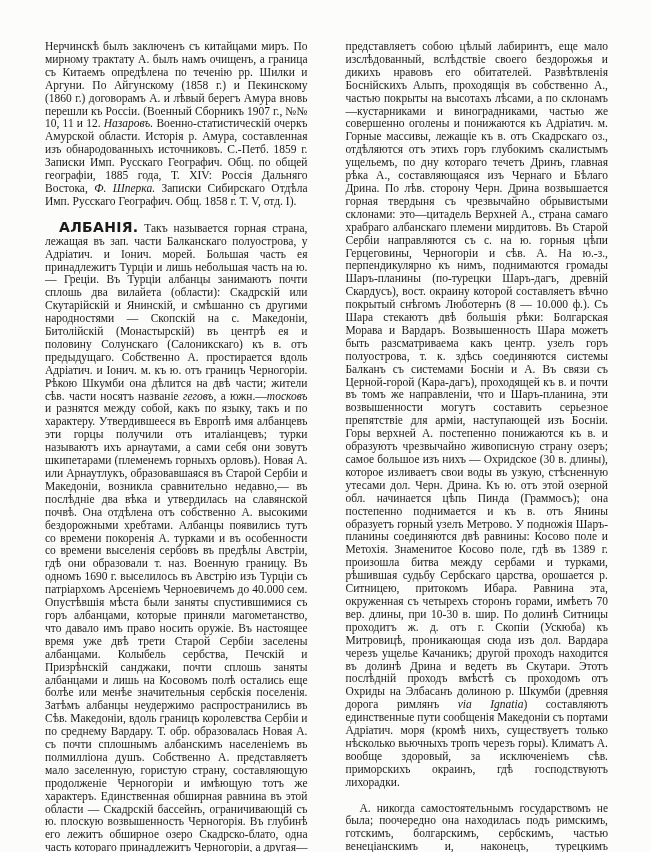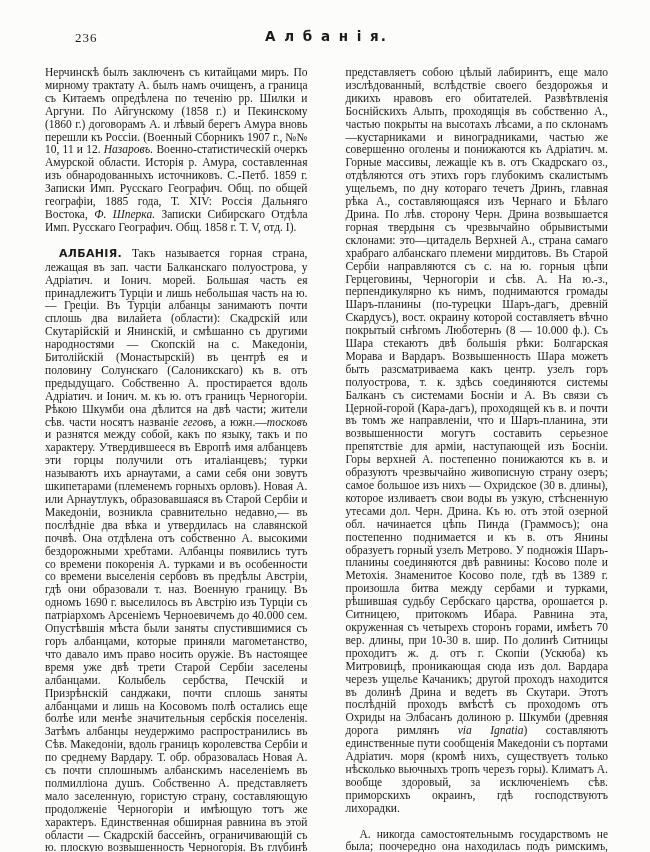--- a/index.html
+++ b/index.html
@@ -55,32 +55,28 @@
   }
   .col p {
     margin: 12px;
   }
   .col p.indent { text-indent: 14px; }
   .col p.space-before { margin-top: 13px; }
   .run-italic { font-style: italic; }
   .run-bold {
     font-weight: 700;
     font-family: "DejaVu Sans", sans-serif;
-    font-size: 11px;
+    font-size: 14px;
     letter-spacing: 0.3px;
   }
 </style>
 </head>
 <body>
 
 <div class="page">
-  <div class="header">
-    <span class="pagenum">236</span>
-    <span class="runhead">А л б а н і я.</span>
-  </div>
   <div class="columns">
     <div class="col">
         <p><span class="run-normal">Нерчинскѣ былъ заключенъ съ китайцами миръ. По мирному трактату А. былъ намъ очищенъ, а граница съ Китаемъ опредѣлена по теченію рр. Шилки и Аргуни. По Айгунскому (1858 г.) и Пекинскому (1860 г.) договорамъ А. и лѣвый берегъ Амура вновь перешли къ Россіи. (Военный Сборникъ 1907 г., №№ 10, 11 и 12. </span><span class="run-italic">Назаровъ.</span><span class="run-normal"> Военно-статистическій очеркъ Амурской области. Исторія р. Амура, составленная изъ обнародованныхъ источниковъ. С.-Петб. 1859 г. Записки Имп. Русскаго Географич. Общ. по общей географіи, 1885 года, Т. XIV: Россія Дальняго Востока, </span><span class="run-italic">Ф. Шперка.</span><span class="run-normal"> Записки Сибирскаго Отдѣла Имп. Русскаго Географич. Общ. 1858 г. Т. V, отд. I).</span></p>
         <p class="indent space-before"><span class="run-bold">АЛБАНІЯ.</span><span class="run-normal"> Такъ называется горная страна, лежащая въ зап. части Балканскаго полуострова, у Адріатич. и Іонич. морей. Большая часть ея принадлежитъ Турціи и лишь небольшая часть на ю. — Греціи. Въ Турціи албанцы занимаютъ почти сплошь два вилайета (области): Скадрскій или Скутарійскій и Янинскій, и смѣшанно съ другими народностями — Скопскій на с. Македоніи, Битолійскій (Монастырскій) въ центрѣ ея и половину Солунскаго (Салоникскаго) къ в. отъ предыдущаго. Собственно А. простирается вдоль Адріатич. и Іонич. м. къ ю. отъ границъ Черногоріи. Рѣкою Шкумби она дѣлится на двѣ части; жители сѣв. части носятъ названіе </span><span class="run-italic">геговъ</span><span class="run-normal">, а южн.—</span><span class="run-italic">тосковъ</span><span class="run-normal"> и разнятся между собой, какъ по языку, такъ и по характеру. Утвердившееся въ Европѣ имя албанцевъ эти горцы получили отъ италіанцевъ; турки называютъ ихъ арнаутами, а сами себя они зовутъ шкипетарами (племенемъ горныхъ орловъ). Новая А. или Арнаутлукъ, образовавшаяся въ Старой Сербіи и Македоніи, возникла сравнительно недавно,— въ послѣдніе два вѣка и утвердилась на славянской почвѣ. Она отдѣлена отъ собственно А. высокими бездорожными хребтами. Албанцы появились тутъ со времени покоренія А. турками и въ особенности со времени выселенія сербовъ въ предѣлы Австріи, гдѣ они образовали т. наз. Военную границу. Въ одномъ 1690 г. выселилось въ Австрію изъ Турціи съ патріархомъ Арсеніемъ Черноевичемъ до 40.000 сем. Опустѣвшія мѣста были заняты спустившимися съ горъ албанцами, которые приняли магометанство, что давало имъ право носить оружіе. Въ настоящее время уже двѣ трети Старой Сербіи заселены албанцами. Колыбель сербства, Печскій и Призрѣнскій санджаки, почти сплошь заняты албанцами и лишь на Косовомъ полѣ остались еще болѣе или менѣе значительныя сербскія поселенія. Затѣмъ албанцы неудержимо распространились въ Сѣв. Македоніи, вдоль границъ королевства Сербіи и по среднему Вардару. Т. обр. образовалась Новая А. съ почти сплошнымъ албанскимъ населеніемъ въ полмилліона душъ. Собственно А. представляетъ мало заселенную, гористую страну, составляющую продолженіе Черногоріи и имѣющую тотъ же характеръ. Единственная обширная равнина въ этой области — Скадрскій бассейнъ, ограничивающій съ ю. плоскую возвышенность Черногорія. Въ глубинѣ его лежитъ обширное озеро Скадрско-блато, одна часть котораго принадлежитъ Черногоріи, а другая—Турціи; стокомъ для озера къ морю служитъ р. Бояна. А. горная система</span></p>
       </div>
     <div class="col">
         <p><span class="run-normal">представляетъ собою цѣлый лабиринтъ, еще мало изслѣдованный, вслѣдствіе своего бездорожья и дикихъ нравовъ его обитателей. Развѣтвленія Боснійскихъ Альпъ, проходящія въ собственно А., частью покрыты на высотахъ лѣсами, а по склонамъ—кустарниками и виноградниками, частью же совершенно оголены и понижаются къ Адріатич. м. Горные массивы, лежащіе къ в. отъ Скадрскаго оз., отдѣляются отъ этихъ горъ глубокимъ скалистымъ ущельемъ, по дну котораго течетъ Дринъ, главная рѣка А., составляющаяся изъ Чернаго и Бѣлаго Дрина. По лѣв. сторону Черн. Дрина возвышается горная твердыня съ чрезвычайно обрывистыми склонами: это—цитадель Верхней А., страна самаго храбраго албанскаго племени мирдитовъ. Въ Старой Сербіи направляются съ с. на ю. горныя цѣпи Герцеговины, Черногоріи и сѣв. А. На ю.-з., перпендикулярно къ нимъ, поднимаются громады Шаръ-планины (по-турецки Шаръ-дагъ, древній Скардусъ), вост. окраину которой составляетъ вѣчно покрытый снѣгомъ Люботернъ (8 — 10.000 ф.). Съ Шара стекаютъ двѣ большія рѣки: Болгарская Морава и Вардаръ. Возвышенность Шара можетъ быть разсматриваема какъ центр. узелъ горъ полуострова, т. к. здѣсь соединяются системы Балканъ съ системами Босніи и А. Въ связи съ Церной-горой (Кара-дагъ), проходящей къ в. и почти въ томъ же направленіи, что и Шаръ-планина, эти возвышенности могутъ составить серьезное препятствіе для арміи, наступающей изъ Босніи. Горы верхней А. постепенно понижаются къ в. и образуютъ чрезвычайно живописную страну озеръ; самое большое изъ нихъ — Охридское (30 в. длины), которое изливаетъ свои воды въ узкую, стѣсненную утесами дол. Черн. Дрина. Къ ю. отъ этой озерной обл. начинается цѣпь Пинда (Граммосъ); она постепенно поднимается и къ в. отъ Янины образуетъ горный узелъ Метрово. У подножія Шаръ-планины соединяются двѣ равнины: Косово поле и Метохія. Знаменитое Косово поле, гдѣ въ 1389 г. произошла битва между сербами и турками, рѣшившая судьбу Сербскаго царства, орошается р. Ситницею, притокомъ Ибара. Равнина эта, окруженная съ четырехъ сторонъ горами, имѣетъ 70 вер. длины, при 10-30 в. шир. По долинѣ Ситницы проходитъ ж. д. отъ г. Скопіи (Ускюба) къ Митровицѣ, проникающая сюда изъ дол. Вардара черезъ ущелье Качаникъ; другой проходъ находится въ долинѣ Дрина и ведетъ въ Скутари. Этотъ послѣдній проходъ вмѣстѣ съ проходомъ отъ Охриды на Элбасанъ долиною р. Шкумби (древняя дорога римлянъ </span><span class="run-italic">via Ignatia</span><span class="run-normal">) составляютъ единственные пути сообщенія Македоніи съ портами Адріатич. моря (кромѣ нихъ, существуетъ только нѣсколько вьючныхъ тропъ черезъ горы). Климатъ А. вообще здоровый, за исключеніемъ сѣв. приморскихъ окраинъ, гдѣ господствуютъ лихорадки.</span></p>
         <p class="indent space-before"><span class="run-normal">А. никогда самостоятельнымъ государствомъ не была; поочередно она находилась подъ римскимъ, готскимъ, болгарскимъ, сербскимъ, частью венеціанскимъ и, наконецъ, турецкимъ владычествомъ. Издавна албанцы пользовались репутаціей храбрыхъ и вѣрныхъ воиновъ, а потому разныя владѣтельныя лица охотно нанимали ихъ для усиленія своихъ войскъ или въ тѣлохранители. Они и до сихъ поръ извѣстны всюду въ Турціи какъ</span></p>
       </div>
   </div>

